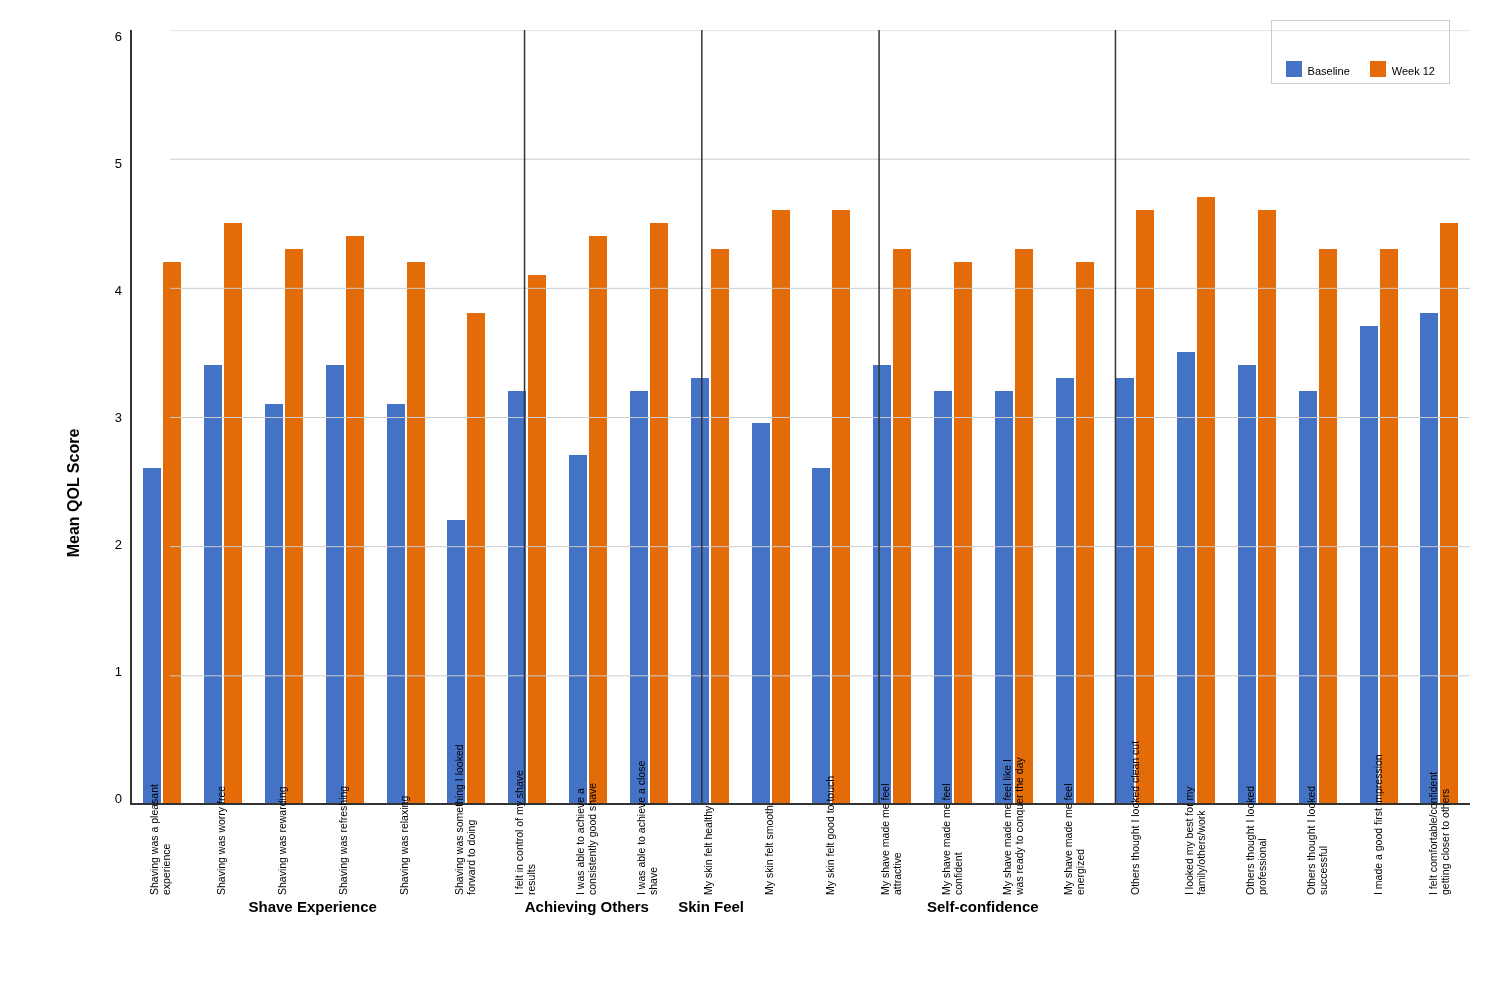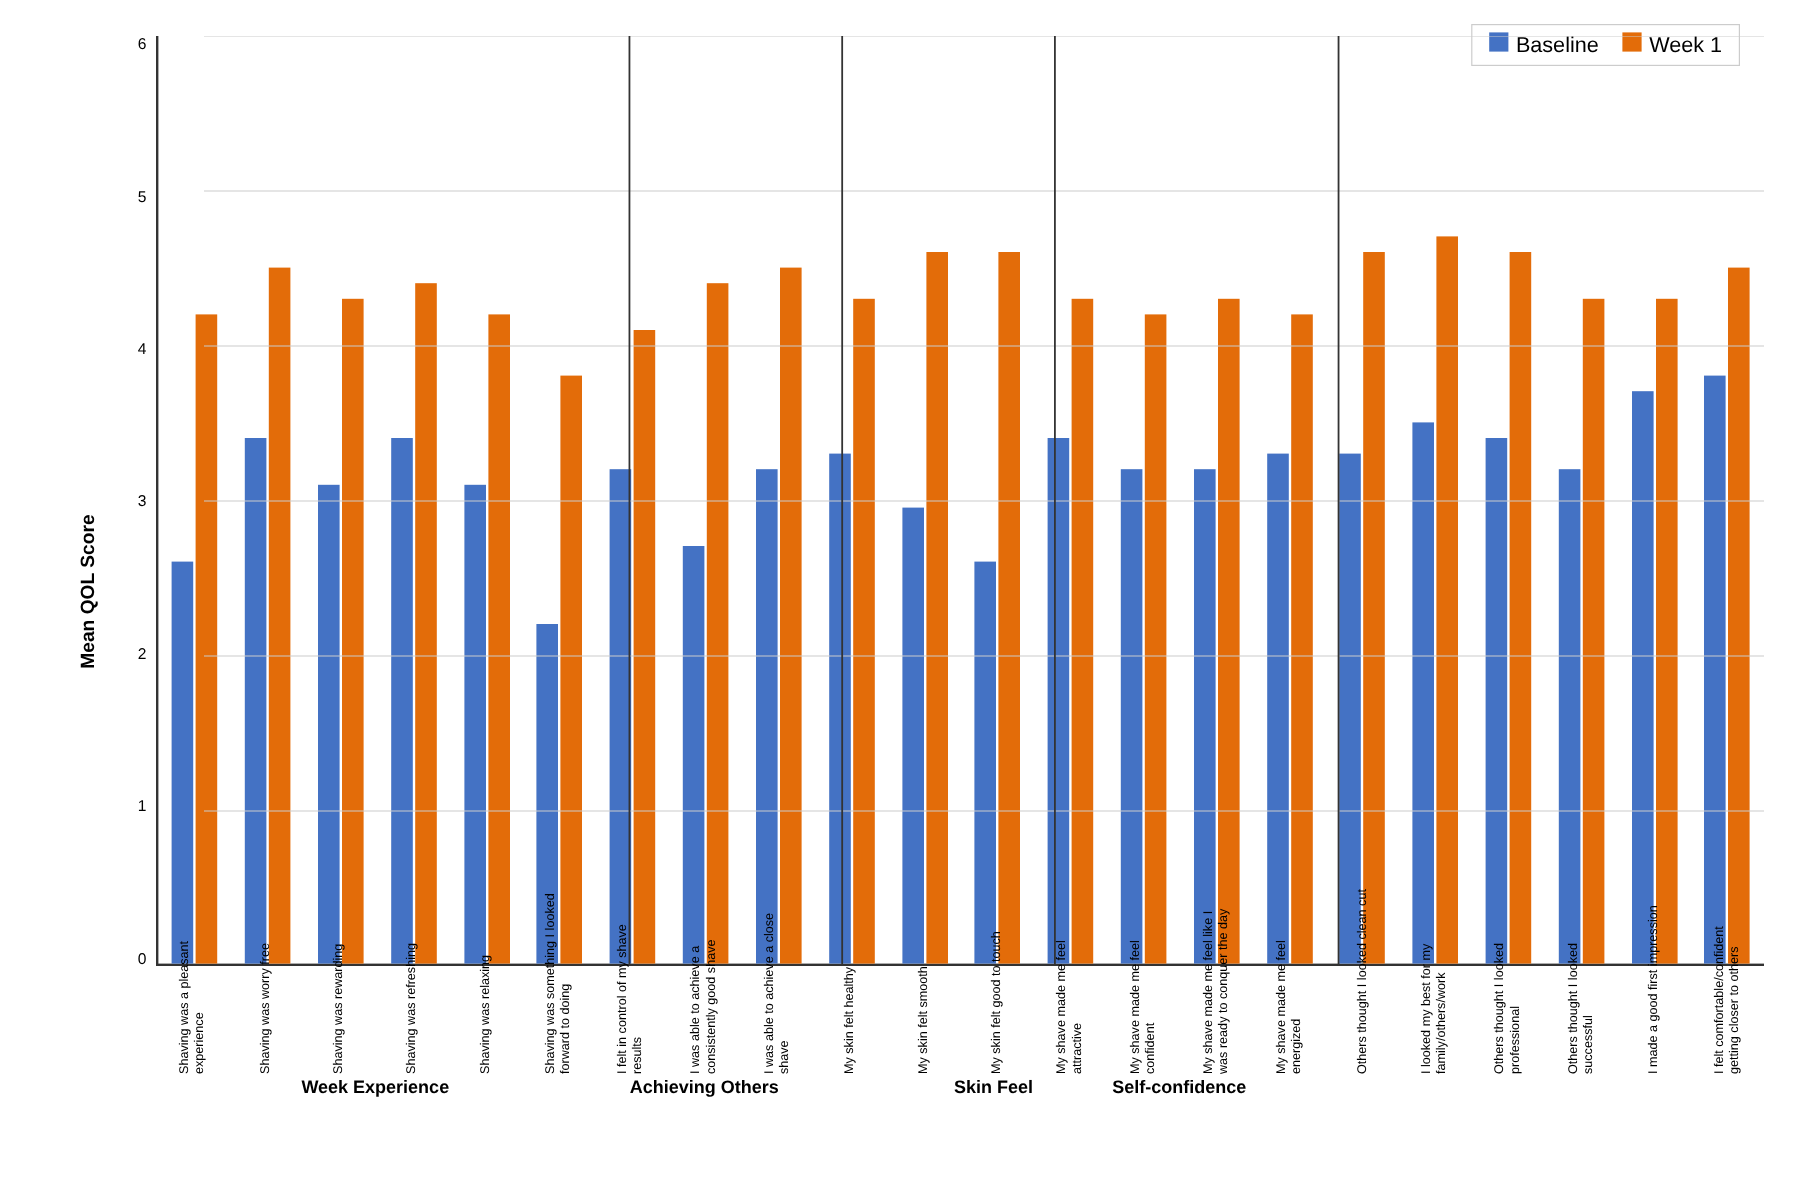--- a/index.html
+++ b/index.html
@@ -21,23 +21,24 @@
       top: 20px;
       right: 50px;
       display: flex;
       align-items: center;
       gap: 20px;
       border: 1px solid #ccc;
       padding: 6px 14px;
     }
     .legend-item {
       display: flex;
-      align-items: flex-start;
+      align-items: flex-end;
       gap: 6px;
-      font-size: 18px;
+      font-size: 11px;
+      margin-top: 34px;
     }
     .legend-box {
       width: 16px;
       height: 16px;
     }
     .y-axis-label {
       position: absolute;
       left: 10px;
       top: 50%;
       transform: translateY(-50%) rotate(-90deg);
@@ -97,21 +98,21 @@
 
 <div class="chart-container">
 
   <div class="legend">
     <div class="legend-item">
       <div class="legend-box bar-blue"></div>
       <span>Baseline</span>
     </div>
     <div class="legend-item">
       <div class="legend-box bar-orange"></div>
-      <span>Week 1</span>
+      <span>Week 12</span>
     </div>
   </div>
 
   <div class="y-axis-label">Mean QOL Score</div>
 
   <div class="chart-area" id="chartArea">
 
     <div class="y-axis-ticks" id="yTicks">
         <div class="y-tick">0</div>
         <div class="y-tick">1</div>
@@ -248,19 +249,19 @@
       <div style="flex: 1 1 0%; writing-mode: vertical-rl; transform: rotate(180deg); font-size: 10.5px; text-align: left; line-height: 1.2; overflow: hidden; padding-bottom: 4px; display: flex; align-items: center;">My shave made me feel energized</div>
       <div style="flex: 1 1 0%; writing-mode: vertical-rl; transform: rotate(180deg); font-size: 10.5px; text-align: left; line-height: 1.2; overflow: hidden; padding-bottom: 4px; display: flex; align-items: center;">Others thought I looked clean cut</div>
       <div style="flex: 1 1 0%; writing-mode: vertical-rl; transform: rotate(180deg); font-size: 10.5px; text-align: left; line-height: 1.2; overflow: hidden; padding-bottom: 4px; display: flex; align-items: center;">I looked my best for my family/others/work</div>
       <div style="flex: 1 1 0%; writing-mode: vertical-rl; transform: rotate(180deg); font-size: 10.5px; text-align: left; line-height: 1.2; overflow: hidden; padding-bottom: 4px; display: flex; align-items: center;">Others thought I looked professional</div>
       <div style="flex: 1 1 0%; writing-mode: vertical-rl; transform: rotate(180deg); font-size: 10.5px; text-align: left; line-height: 1.2; overflow: hidden; padding-bottom: 4px; display: flex; align-items: center;">Others thought I looked successful</div>
       <div style="flex: 1 1 0%; writing-mode: vertical-rl; transform: rotate(180deg); font-size: 10.5px; text-align: left; line-height: 1.2; overflow: hidden; padding-bottom: 4px; display: flex; align-items: center;">I made a good first impression</div>
       <div style="flex: 1 1 0%; writing-mode: vertical-rl; transform: rotate(180deg); font-size: 10.5px; text-align: left; line-height: 1.2; overflow: hidden; padding-bottom: 4px; display: flex; align-items: center;">I felt comfortable/confident getting closer to others</div>
     </div>
 
   <div id="categoryLabelsRow" style="position: absolute; bottom: 18px; left: 130px; right: 30px; display: flex; height: 70px; align-items: flex-start;">
-      <div style="position: absolute; left: 0%; width: 27.2727%; text-align: center; font-weight: bold; font-size: 15px; line-height: 1.3;">Week Experience</div>
+      <div style="position: absolute; left: 0%; width: 27.2727%; text-align: center; font-weight: bold; font-size: 15px; line-height: 1.3;">Shave Experience</div>
       <div style="position: absolute; left: 27.2727%; width: 13.6364%; text-align: center; font-weight: bold; font-size: 15px; line-height: 1.3;">Achieving Others</div>
-      <div style="position: absolute; left: 40.9091%; width: 13.6364%; text-align: right; font-weight: bold; font-size: 15px; line-height: 1.3;">Skin Feel</div>
+      <div style="position: absolute; left: 40.9091%; width: 13.6364%; text-align: left; font-weight: bold; font-size: 15px; line-height: 1.3;">Skin Feel</div>
       <div style="position: absolute; left: 54.5455%; width: 18.1818%; text-align: center; font-weight: bold; font-size: 15px; line-height: 1.3;">Self-confidence</div>
     </div>
 
 </div>
 
 </body></html>

